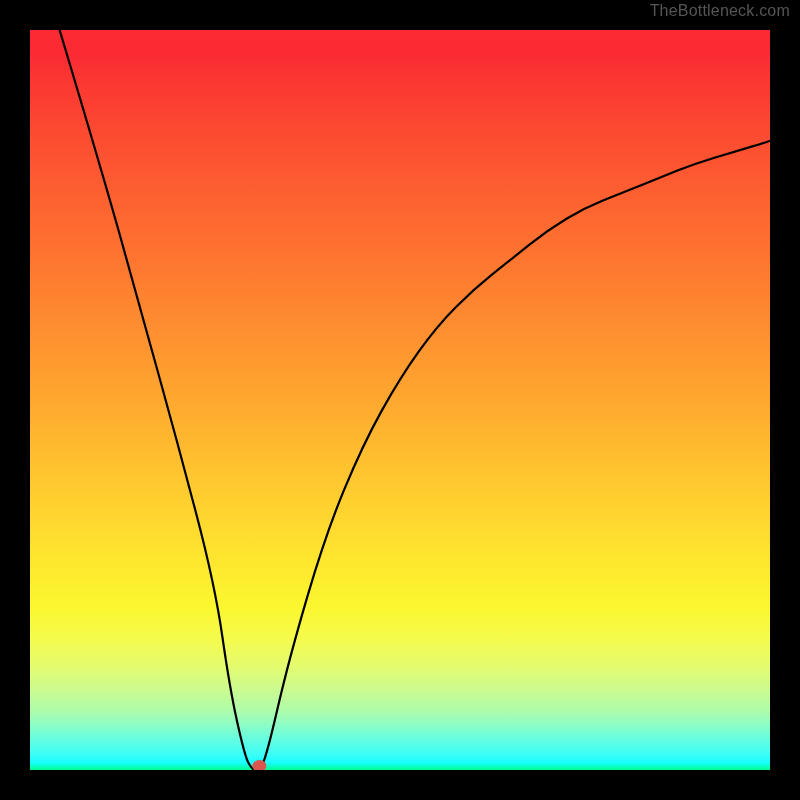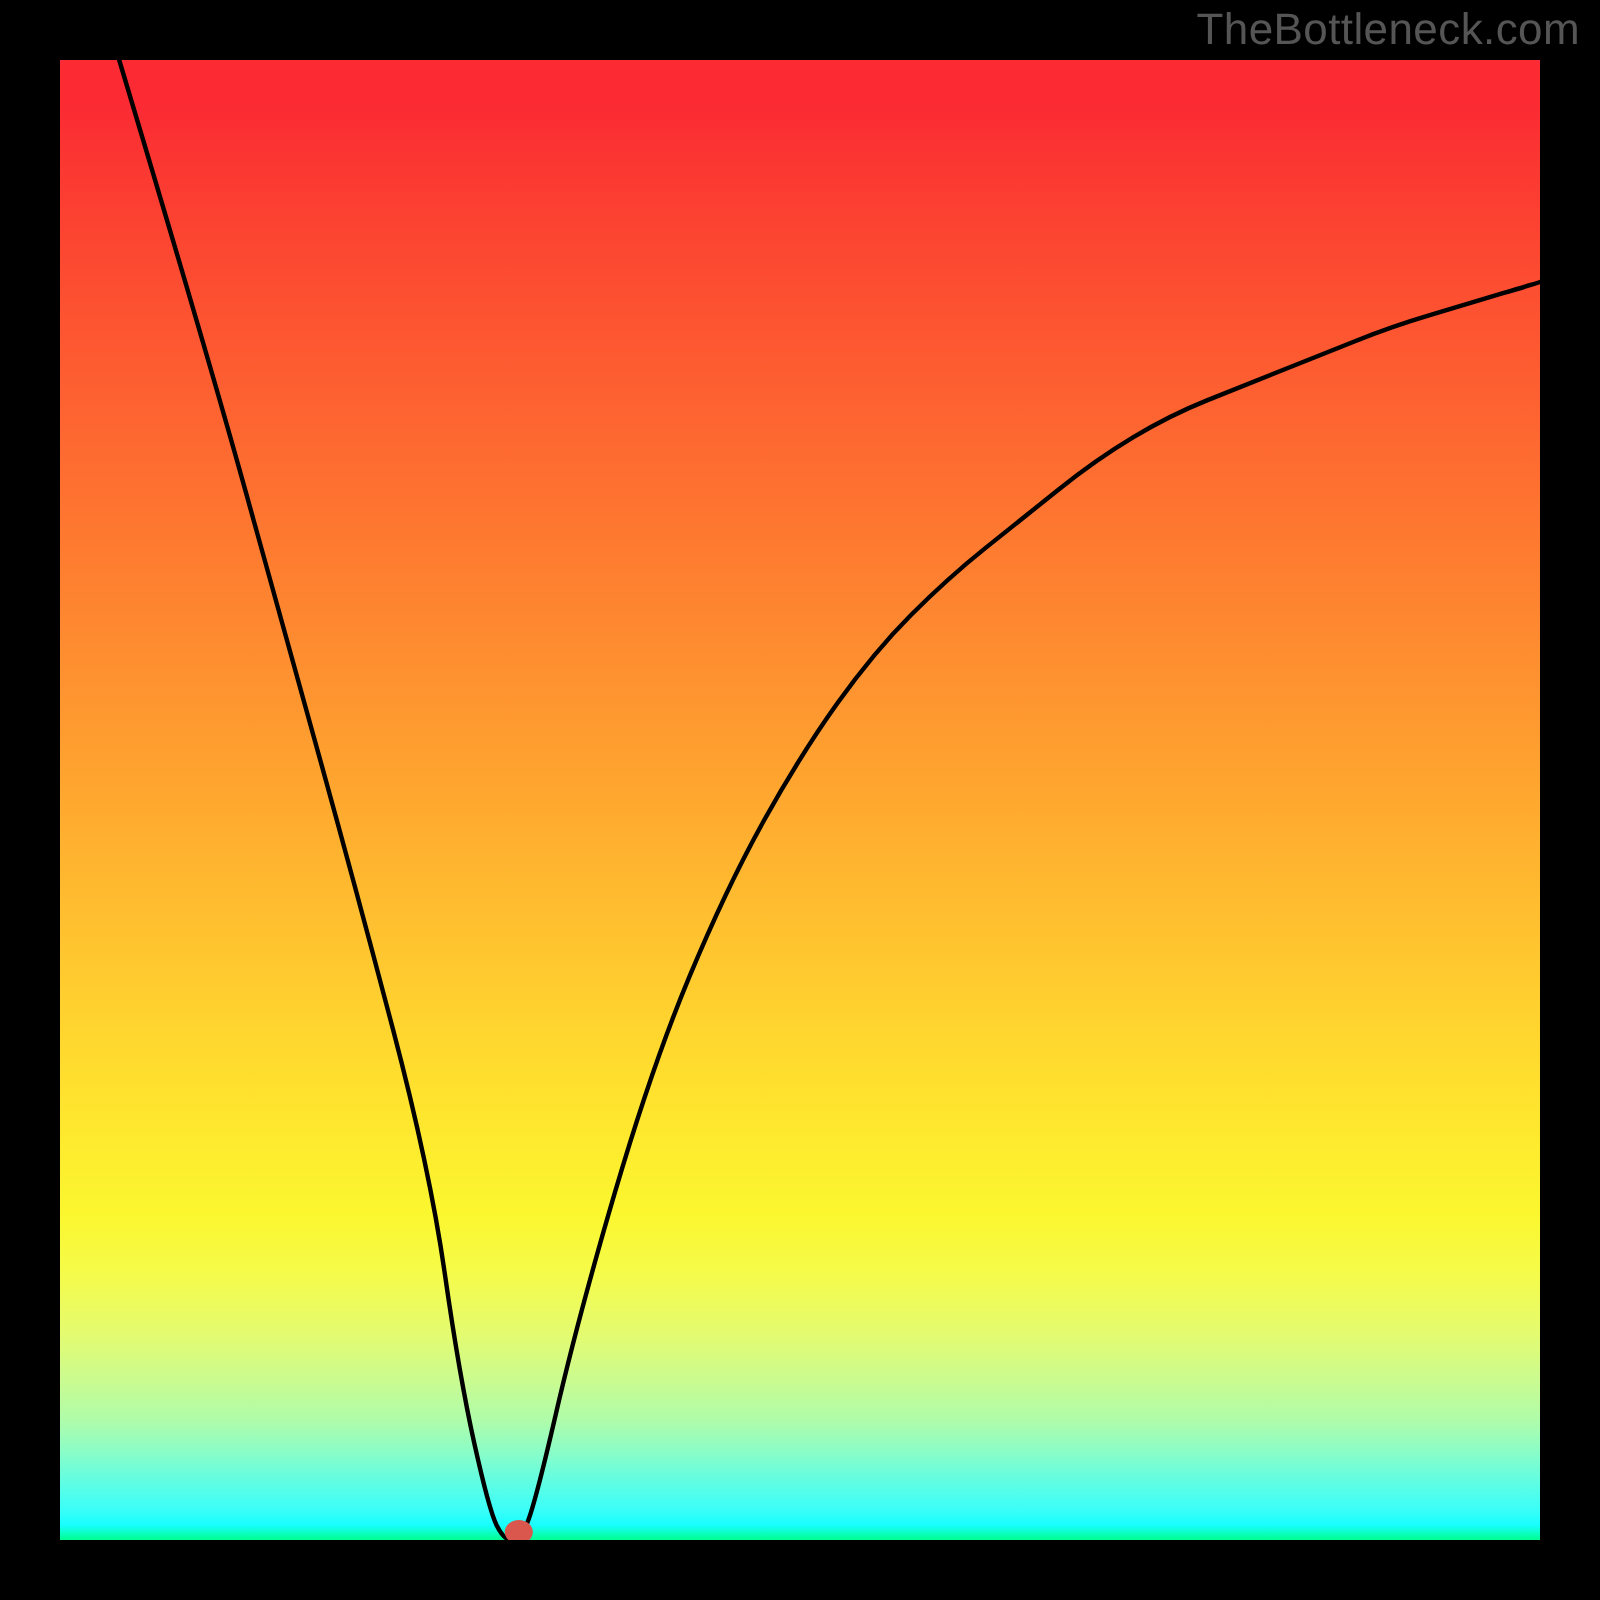--- a/index.html
+++ b/index.html
@@ -15,21 +15,21 @@
     position: relative;
     width: 800px;
     height: 800px;
     background: #000;
   }
   .watermark {
     position: absolute;
     top: 2px;
     right: 10px;
     color: #555;
-    font-size: 22px;
+    font-size: 16px;
     font-weight: 400;
     letter-spacing: 0.2px;
     z-index: 5;
     user-select: none;
   }
   .plot {
     position: absolute;
     left: 30px;
     top: 30px;
     width: 740px;

